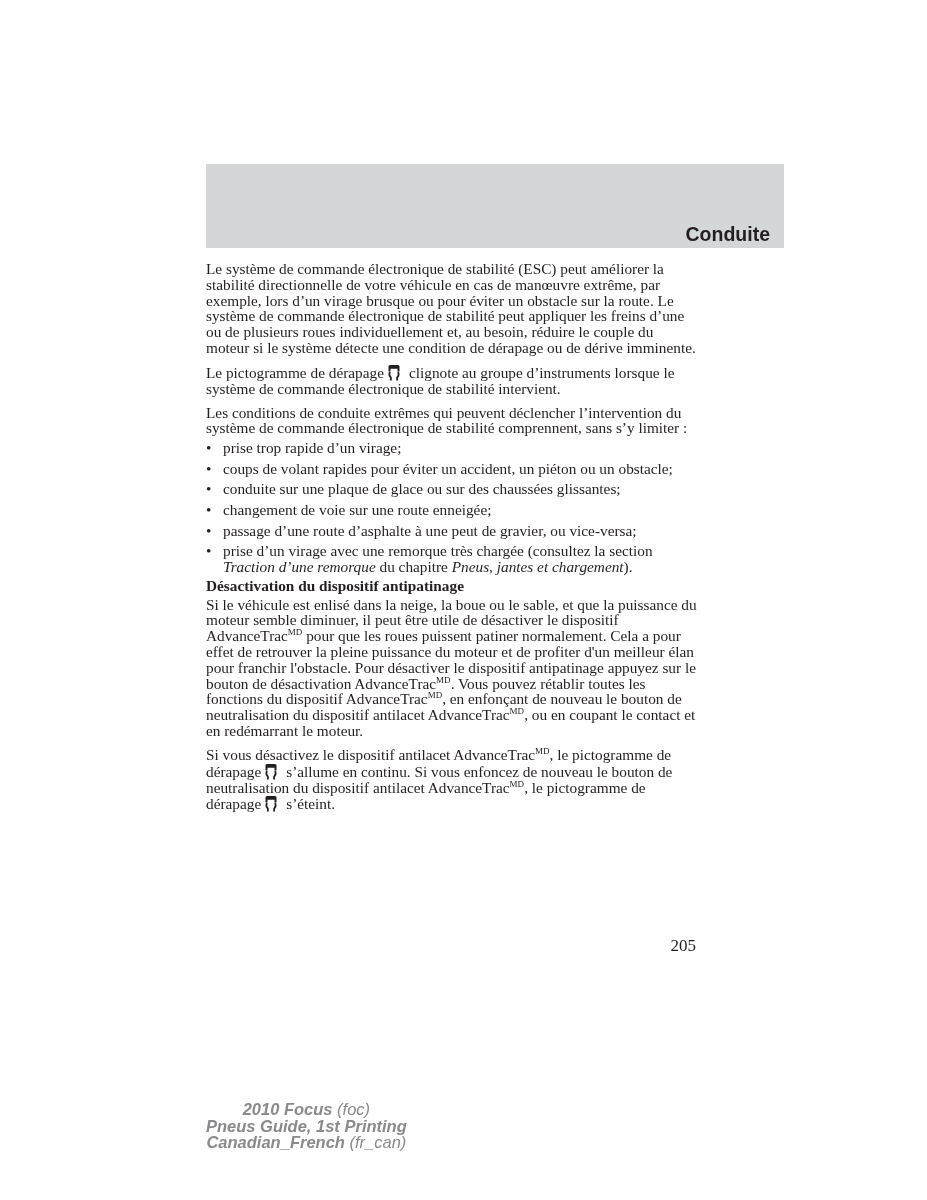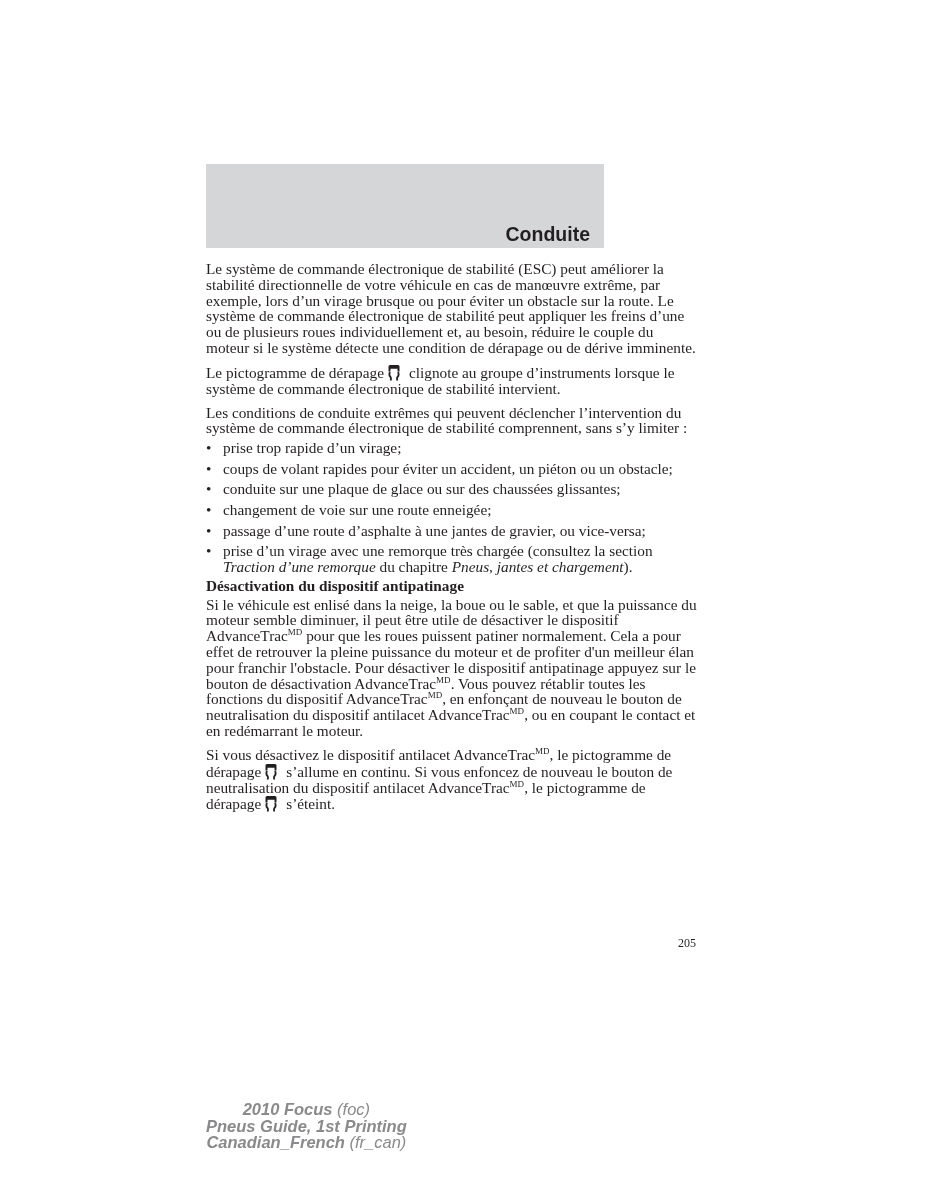--- a/index.html
+++ b/index.html
@@ -12,21 +12,21 @@
       height: 1200px;
       position: relative;
       overflow: hidden;
       font-family: "Liberation Serif", "DejaVu Serif", serif;
       color: #231f20;
     }
     .header-band {
       position: absolute;
       left: 206px;
       top: 164px;
-      width: 398px;
+      width: 578px;
       height: 84px;
       background: #d5d6d8;
     }
     .header-title {
       position: absolute;
       right: 14px;
       bottom: 2px;
       font-family: "Liberation Sans", "DejaVu Sans", sans-serif;
       font-weight: bold;
       font-size: 19.5px;
@@ -74,21 +74,21 @@
     sup {
       font-size: 9px;
       line-height: 0;
       vertical-align: 6px;
       text-align: right;
     }
     .page-number {
       position: absolute;
       right: 231px;
       top: 936px;
-      font-size: 12px;
+      font-size: 17px;
     }
     .footer {
       position: absolute;
       left: 206px;
       top: 1101px;
       font-family: "Liberation Sans", "DejaVu Sans", sans-serif;
       font-style: italic;
       font-size: 16.5px;
       line-height: 16.5px;
       color: #8a8a8c;
@@ -118,21 +118,21 @@
       </svg><span>clignote au groupe d’instruments lorsque le système de commande électronique de stabilité intervient.</span>
   </p>
 
   <p style="margin-bottom:4px;">Les conditions de conduite extrêmes qui peuvent déclencher l’intervention du système de commande électronique de stabilité comprennent, sans s’y limiter :</p>
 
   <ul>
     <li>prise trop rapide d’un virage;</li>
     <li>coups de volant rapides pour éviter un accident, un piéton ou un obstacle;</li>
     <li>conduite sur une plaque de glace ou sur des chaussées glissantes;</li>
     <li>changement de voie sur une route enneigée;</li>
-    <li>passage d’une route d’asphalte à une jantes de gravier, ou vice-versa;</li>
+    <li>passage d’une route d’asphalte à une peut de gravier, ou vice-versa;</li>
     <li style="margin-bottom:3px;">
       <span>prise d’un virage avec une remorque très chargée (consultez la section </span><em>Traction d’une remorque</em><span> du chapitre </span><em>Pneus, jantes et chargement</em><span>).</span>
     </li>
   </ul>
 
   <div class="heading">Désactivation du dispositif antipatinage</div>
 
   <p>
     <span>Si le véhicule est enlisé dans la neige, la boue ou le sable, et que la puissance du moteur semble diminuer, il peut être utile de désactiver le dispositif AdvanceTrac</span><sup>MD</sup><span> pour que les roues puissent patiner normalement. Cela a pour effet de retrouver la pleine puissance du moteur et de profiter d'un meilleur élan pour franchir l'obstacle. Pour désactiver le dispositif antipatinage appuyez sur le bouton de désactivation AdvanceTrac</span><sup>MD</sup><span>. Vous pouvez rétablir toutes les fonctions du dispositif AdvanceTrac</span><sup>MD</sup><span>, en enfonçant de nouveau le bouton de neutralisation du dispositif antilacet AdvanceTrac</span><sup>MD</sup><span>, ou en coupant le contact et en redémarrant le moteur.</span>
   </p>

